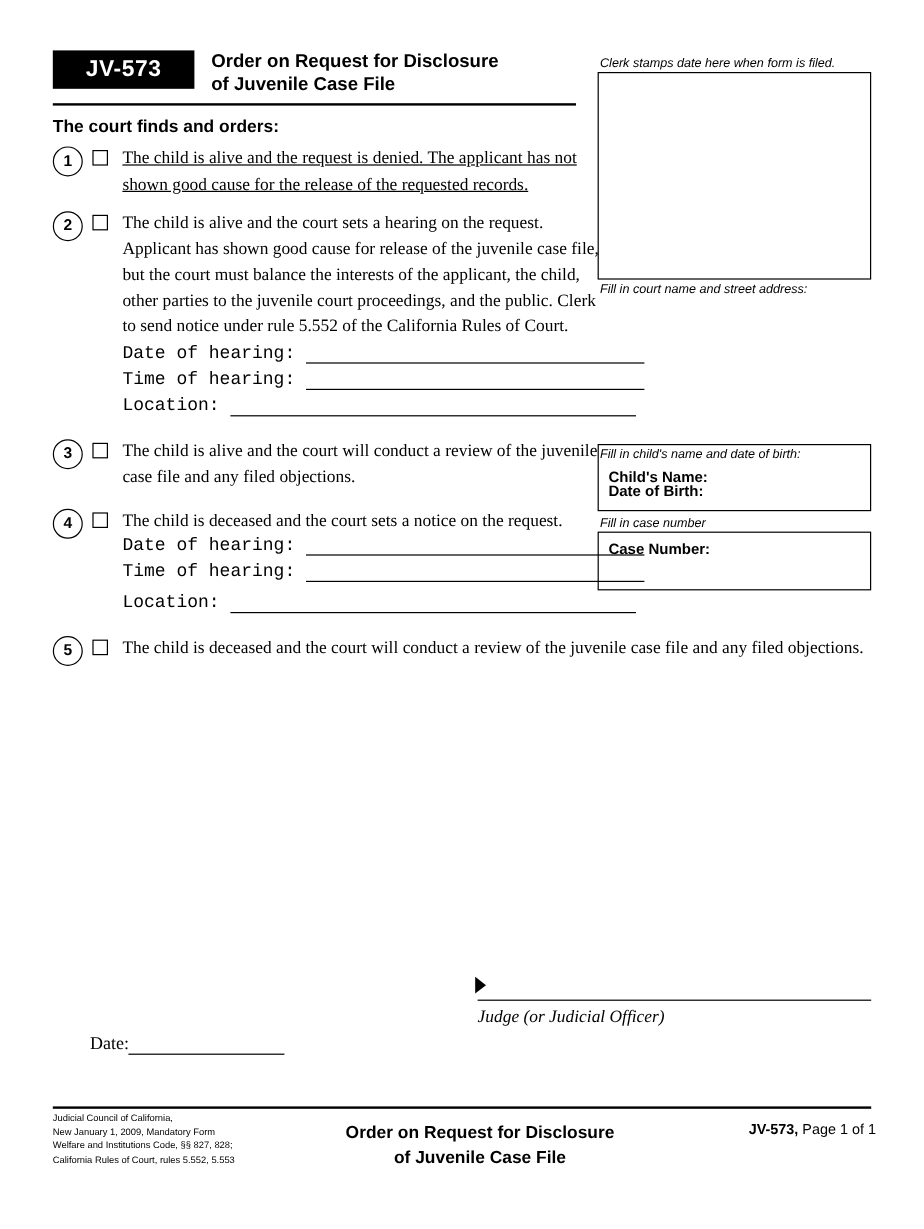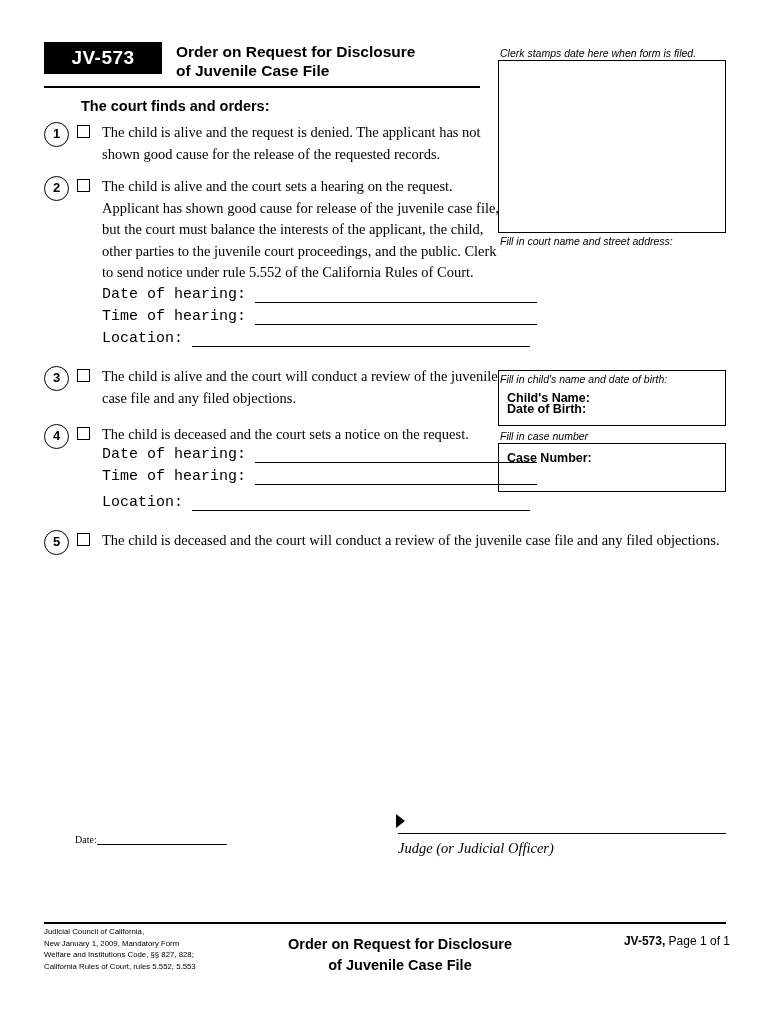--- a/index.html
+++ b/index.html
@@ -84,21 +84,20 @@
   }
 
   
   .finds-title {
     position: absolute;
     left: 44px;
     top: 98px;
     font-family: "Liberation Sans", sans-serif;
     font-weight: bold;
     font-size: 14.5px;
-    margin-left: 37px;
   }
 
   .item {
     position: absolute;
     left: 44px;
   }
   .circle-num {
     position: absolute;
     left: 0;
     top: 0;
@@ -142,23 +141,23 @@
     display: inline-block;
     border-bottom: 1.2px solid #000;
     vertical-align: bottom;
     height: 14px;
   }
 
   
   .sig-date {
     position: absolute;
     left: 75px;
-    top: 830px;
+    top: 862px;
     font-family: "Liberation Serif", serif;
-    font-size: 10px;
+    font-size: 15px;
   }
   .sig-date .rule {
     display: inline-block;
     border-bottom: 1.2px solid #000;
     width: 130px;
     height: 14px;
     vertical-align: bottom;
   }
   .sig-rule {
     position: absolute;
@@ -252,21 +251,21 @@
   <div class="stamp-caption" style="left:500px; top:430px;">Fill in case number</div>
   <div class="box" style="left:498px; top:443px; width:228px; height:49px;">
     <div class="box-label" style="left:8px; top:7px;">Case Number:</div>
   </div>
 
   <div class="finds-title">The court finds and orders:</div>
 
   <div class="item" style="top:122px;">
     <div class="circle-num">1</div>
     <div class="checkbox"></div>
-    <div class="item-text" style="width:398px;">The child is alive and the request is denied. The applicant has not shown good cause for the release of the requested records.</div>
+    <div class="item-text" style="width:398px;text-decoration:underline;">The child is alive and the request is denied. The applicant has not shown good cause for the release of the requested records.</div>
   </div>
 
   <div class="item" style="top:176px;">
     <div class="circle-num">2</div>
     <div class="checkbox"></div>
     <div class="item-text" style="width:398px;">The child is alive and the court sets a hearing on the request. Applicant has shown good cause for release of the juvenile case file, but the court must balance the interests of the applicant, the child, other parties to the juvenile court proceedings, and the public. Clerk to send notice under rule 5.552 of the California Rules of Court.</div>
   </div>
   <div class="fill-line" style="left:102px; top:286px;">
     <span class="lbl">Date of hearing:</span>
     <span class="rule" style="width:282px;"></span>

